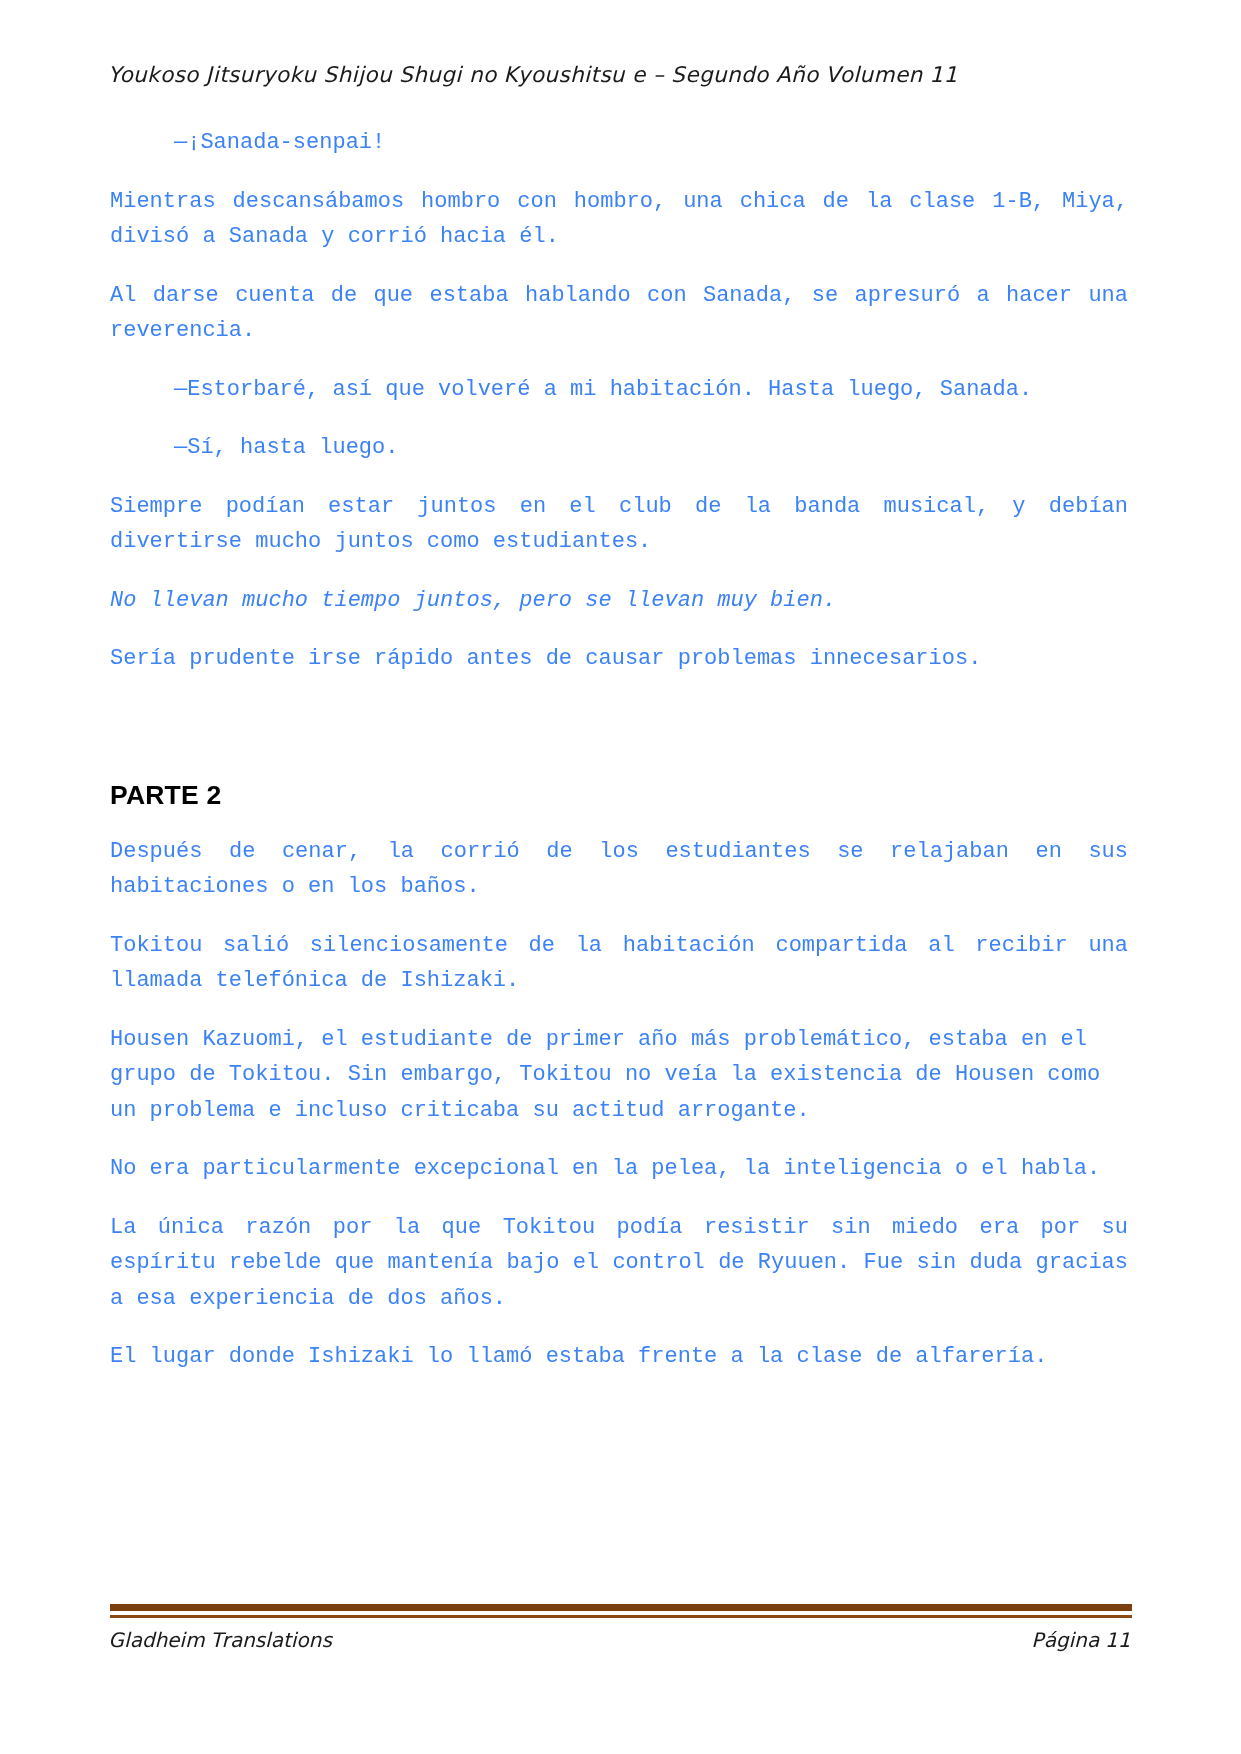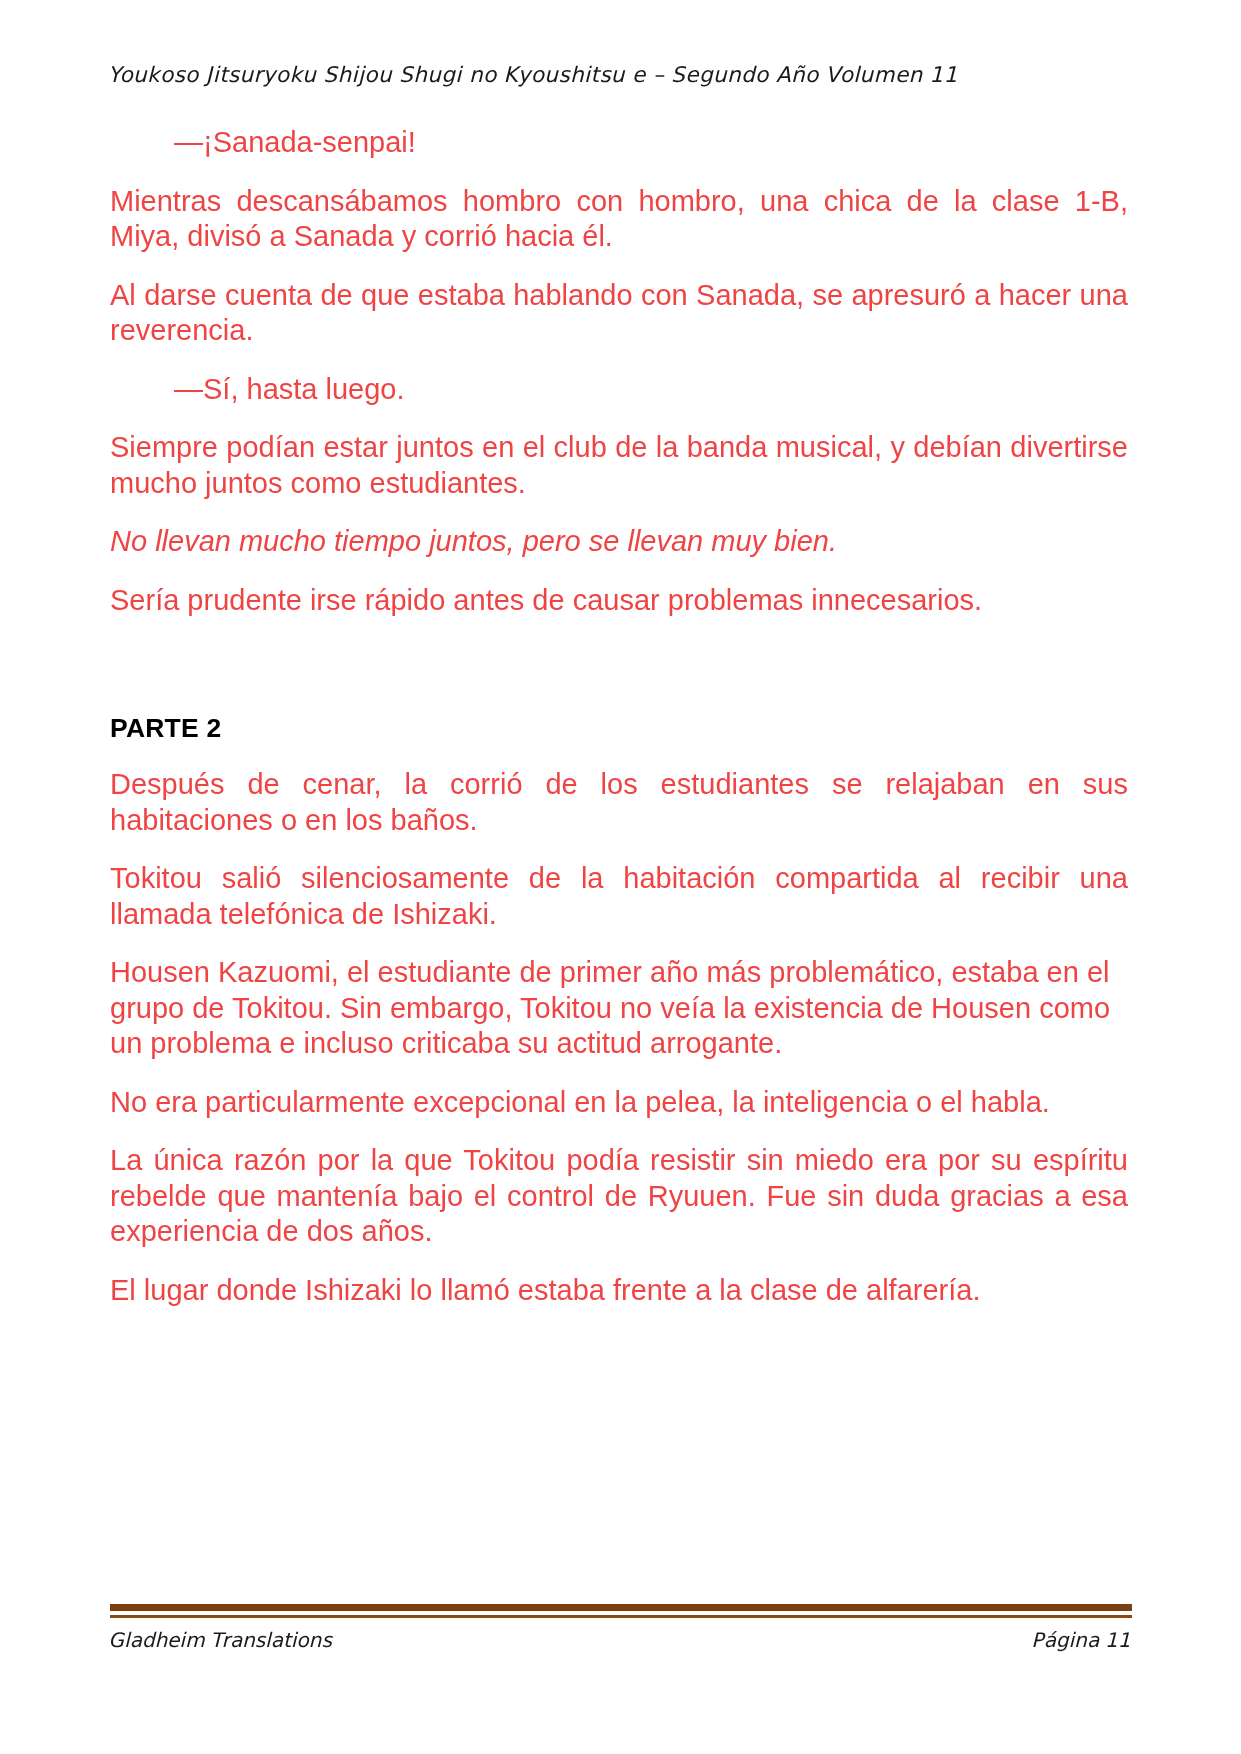--- a/index.html
+++ b/index.html
@@ -43,25 +43,26 @@
   }
 
   
   .content {
     position: absolute;
     left: 110px;
     top: 125px;
     width: 1018px;
   }
   .para {
-    font-size: 29px;
+    font-size: 22px;
     line-height: 35.5px;
     margin: 0 0 23px 0;
-    color: #ef4444;
+    color: #3b82f6;
     font-stretch: condensed;
+    font-family: Liberation Mono, monospace;
     -moz-font-feature-settings: normal;
   }
   .para.justify {
     text-align: justify;
     text-justify: inter-word;
     margin-top: 9px;
   }
   .para.left {
     text-align: left;
   }
@@ -69,21 +70,21 @@
     text-indent: 64px;
     text-align: left;
   }
   .para.italic {
     font-style: italic;
   }
   .heading {
     font-size: 26.5px;
     line-height: 34px;
     font-weight: bold;
-    margin: 8px 0 22px 0;
+    margin: 16px 0 22px 0;
     text-align: left;
     letter-spacing: 0.2px;
   }
   .spacer-big {
     height: 62px;
   }
 
   
   .footer {
     position: absolute;
@@ -135,20 +136,21 @@
   </div>
 
   <div class="content">
 
     <p class="para dialogue">—¡Sanada-senpai!</p>
 
     <p class="para justify">Mientras descansábamos hombro con hombro, una chica de la clase 1-B, Miya, divisó a Sanada y corrió hacia él.</p>
 
     <p class="para justify">Al darse cuenta de que estaba hablando con Sanada, se apresuró a hacer una reverencia.</p>
 
+    <p class="para dialogue">—Estorbaré, así que volveré a mi habitación. Hasta luego, Sanada.</p>
 
     <p class="para dialogue">—Sí, hasta luego.</p>
 
     <p class="para justify">Siempre podían estar juntos en el club de la banda musical, y debían divertirse mucho juntos como estudiantes.</p>
 
     <p class="para italic left">No llevan mucho tiempo juntos, pero se llevan muy bien.</p>
 
     <p class="para left">Sería prudente irse rápido antes de causar problemas innecesarios.</p>
 
     <div class="spacer-big"></div>

